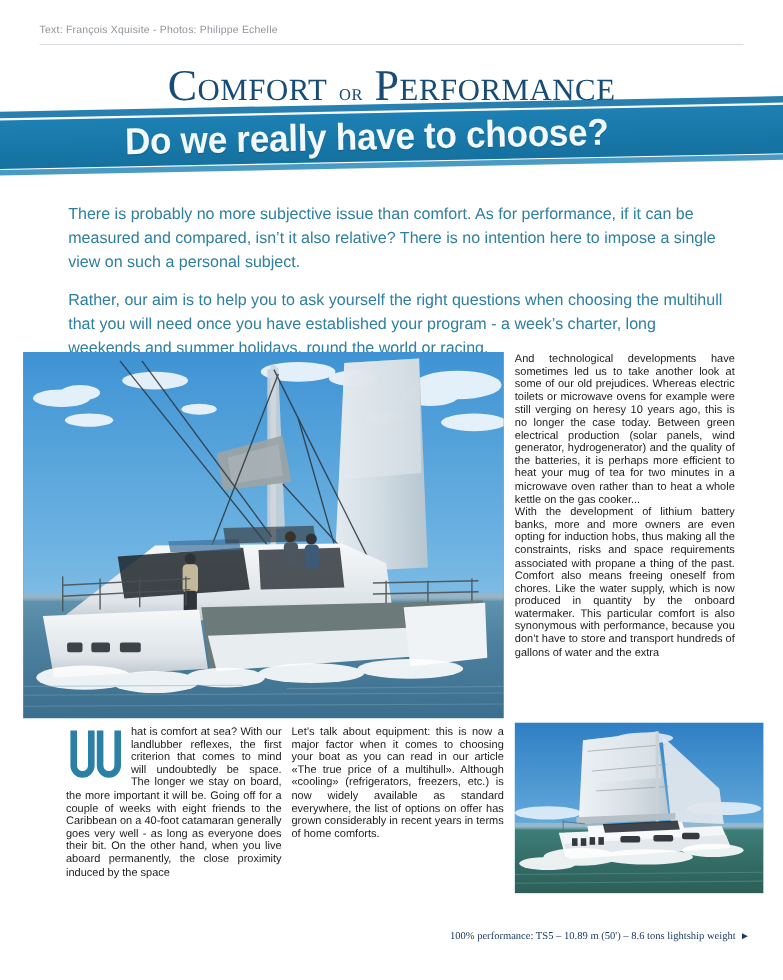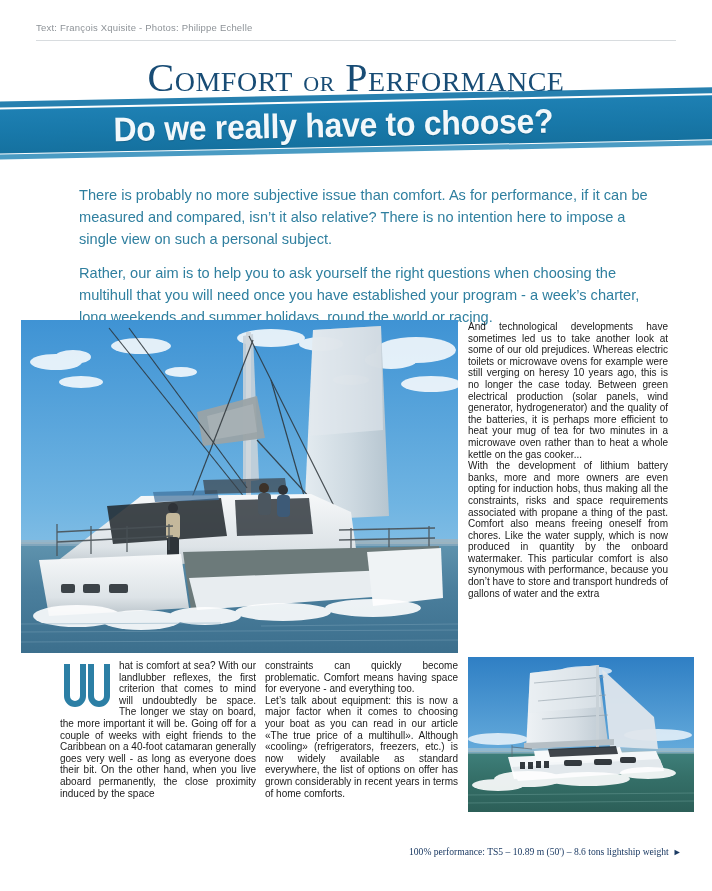--- a/index.html
+++ b/index.html
@@ -45,21 +45,21 @@
     text-align: center;
     font-family: "Liberation Serif", "DejaVu Serif", serif;
     font-size: 40px;
     line-height: 44px;
     color: #184c75;
     font-variant: small-caps;
     letter-spacing: 0.5px;
     white-space: nowrap;
   }
   .headline .small {
-    font-size: 31px;
+    font-size: 21px;
   }
 
   
   .ribbon-wrap {
     position: absolute;
     left: -20px;
     top: 96px;
     width: 752px;
     height: 72px;
   }
@@ -121,21 +121,21 @@
   .intro {
     position: absolute;
     left: 62px;
     top: 184px;
     width: 600px;
     font-family: "Liberation Sans", sans-serif;
     font-size: 14.6px;
     line-height: 22px;
     color: #2f7f9f;
   }
-  .intro p { margin: 0 0 12px 17px; }
+  .intro p { margin: 0 0 12px 0; }
   .intro p:last-child { margin-bottom: 0; }
 
   
   .photo-main {
     position: absolute;
     left: 21px;
     top: 320px;
     width: 437px;
     height: 333px;
     overflow: hidden;
@@ -371,21 +371,20 @@
     <span class="dropcap">
       <svg width="54" height="52" viewBox="0 0 54 52">
         <path d="M4 2 L4 34 A11 11 0 0 0 26 34 L26 2 L20 2 L20 34 A5 5 0 0 1 10 34 L10 2 Z" fill="#2c7fa5"></path>
         <path d="M28 2 L28 34 A11 11 0 0 0 50 34 L50 2 L44 2 L44 34 A5 5 0 0 1 34 34 L34 2 Z" fill="#2c7fa5"></path>
       </svg>
     </span>
     <p>hat is comfort at sea? With our landlubber reflexes, the first criterion that comes to mind will undoubtedly be space. The longer we stay on board, the more important it will be. Going off for a couple of weeks with eight friends to the Caribbean on a 40-foot catamaran generally goes very well - as long as everyone does their bit. On the other hand, when you live aboard permanently, the close proximity induced by the space</p>
   </div>
 
   <div class="col col-bottom-mid">
-    <p>constraints can quickly become problematic. Comfort means having space for everyone - and everything too.</p>
     <p>Let’s talk about equipment: this is now a major factor when it comes to choosing your boat as you can read in our article «The true price of a multihull». Although «cooling» (refrigerators, freezers, etc.) is now widely available as standard everywhere, the list of options on offer has grown considerably in recent years in terms of home comforts.</p>
   </div>
 
   <div class="photo-small">
     <svg width="226" height="155" viewBox="0 0 226 155" preserveAspectRatio="none">
       <defs>
         <linearGradient id="skyG2" x1="0" y1="0" x2="0" y2="1">
           <stop offset="0%" stop-color="#2f7fc4"></stop>
           <stop offset="60%" stop-color="#64aadb"></stop>
           <stop offset="100%" stop-color="#a8cfe6"></stop>

